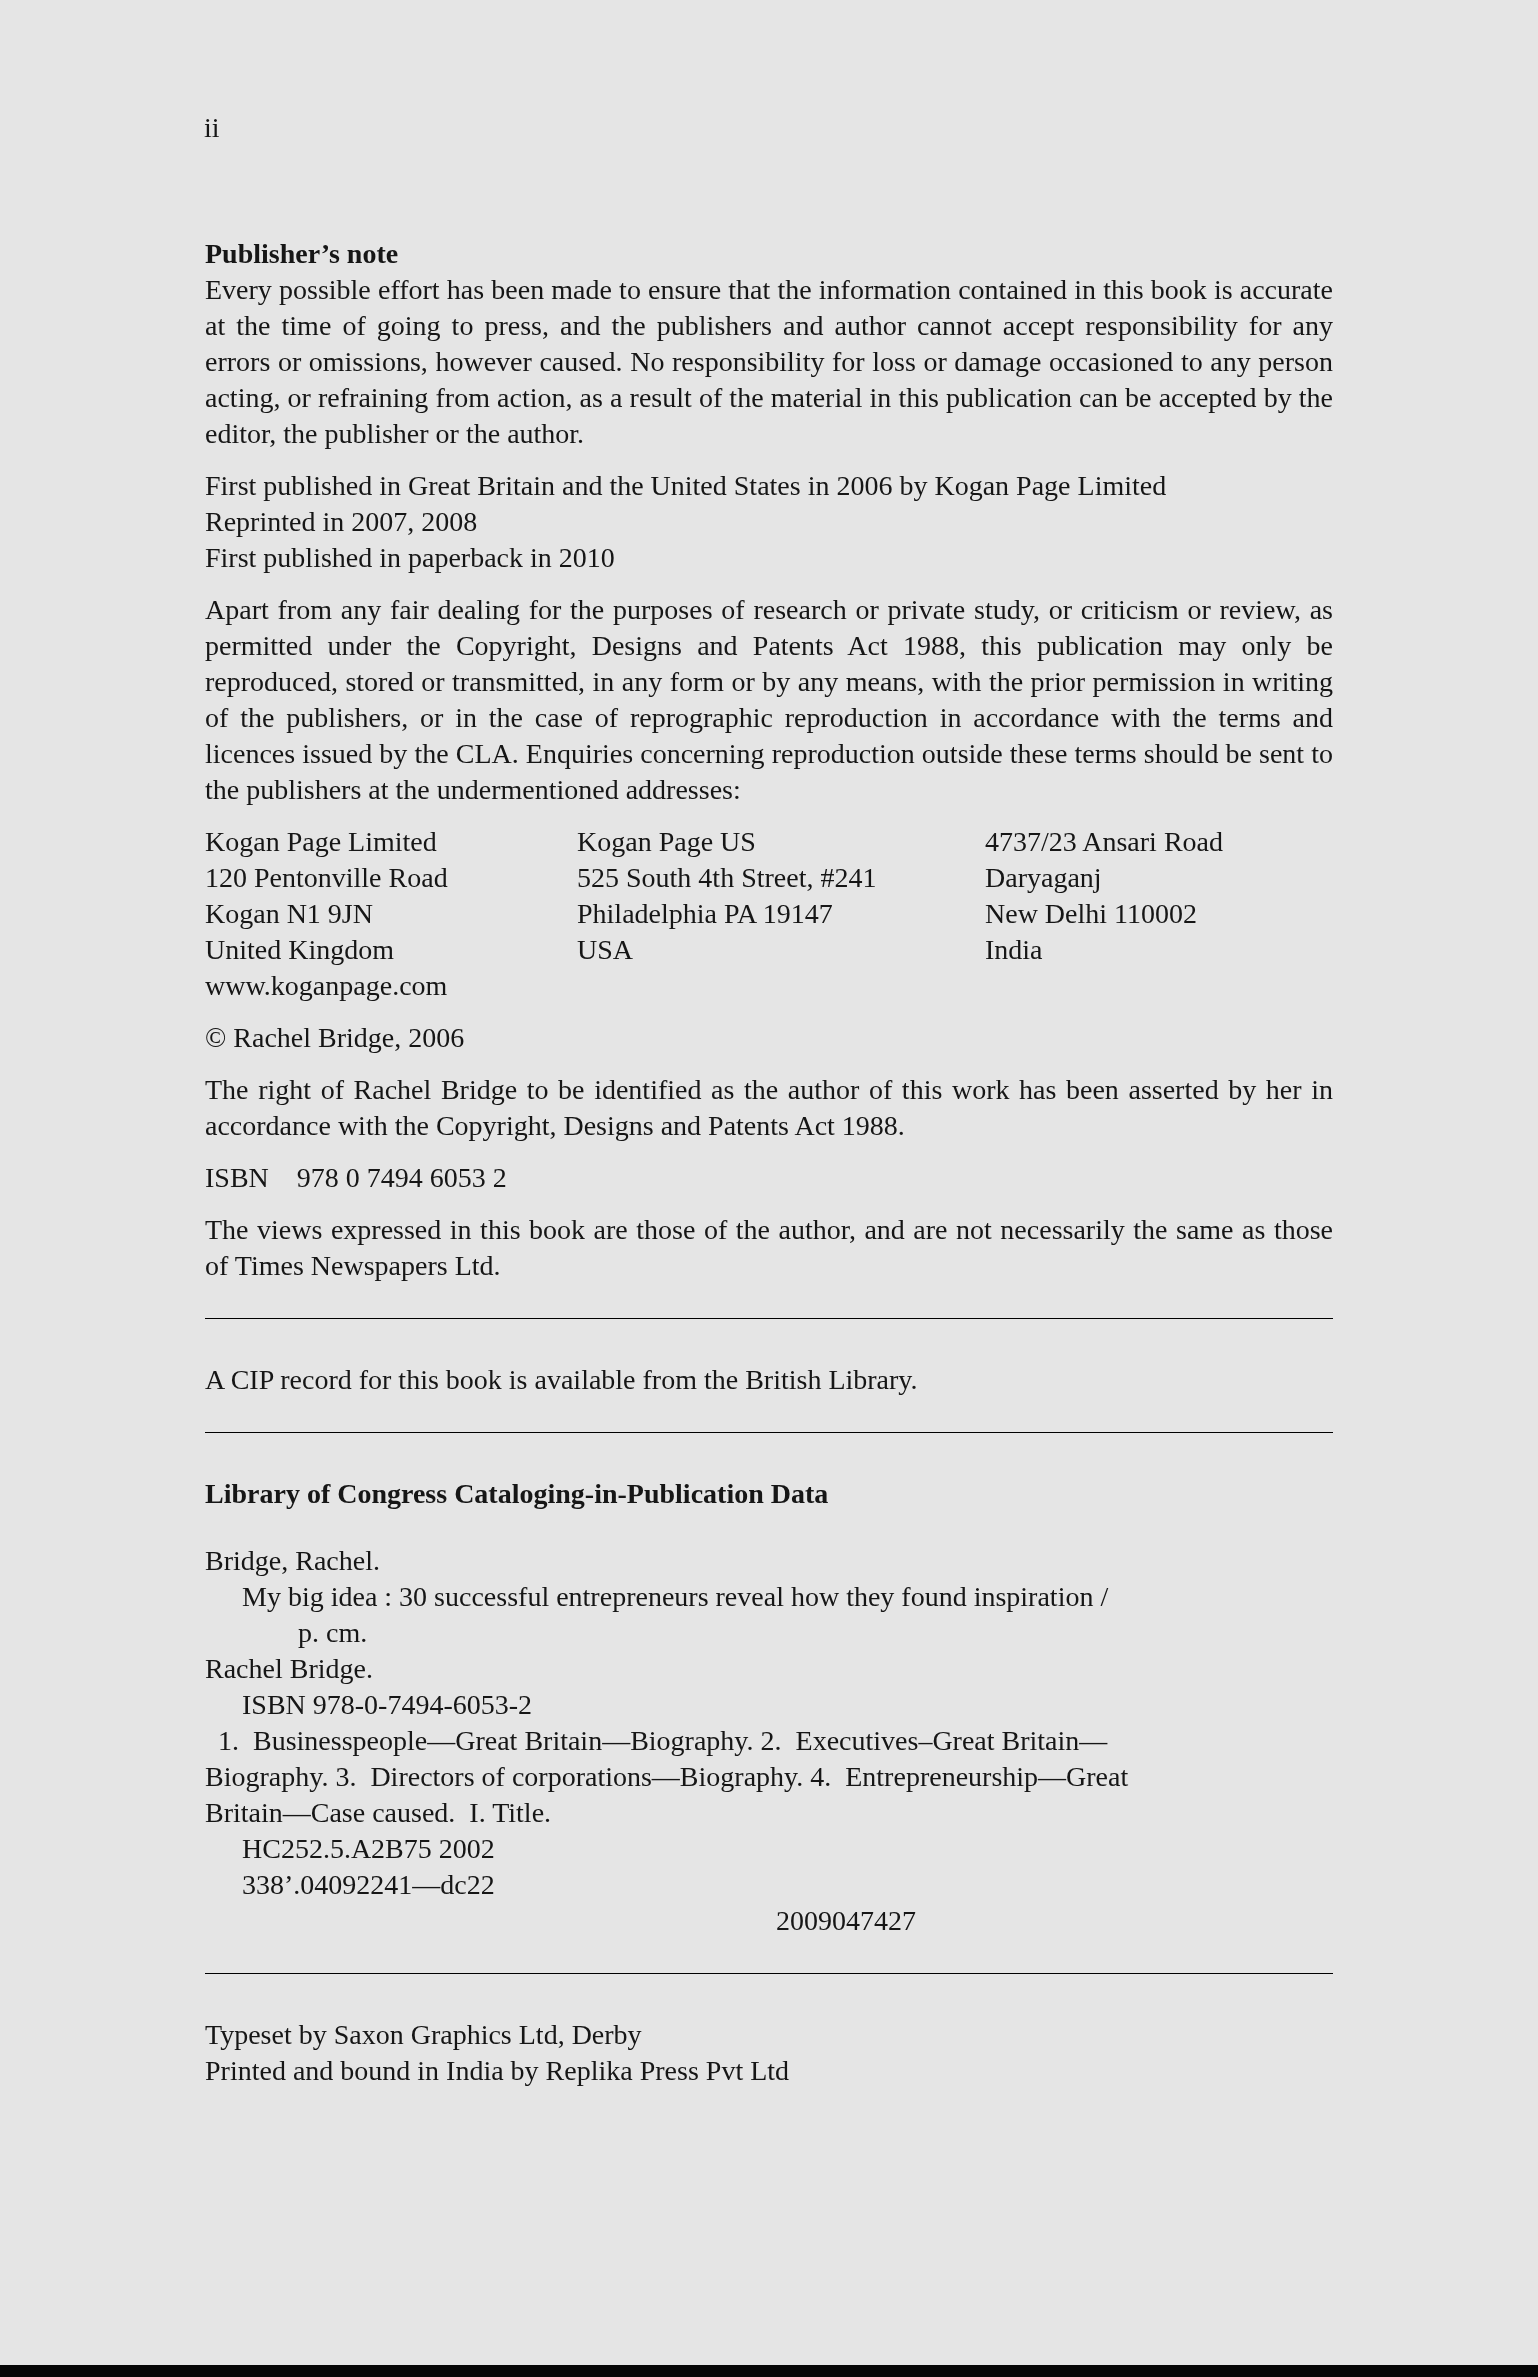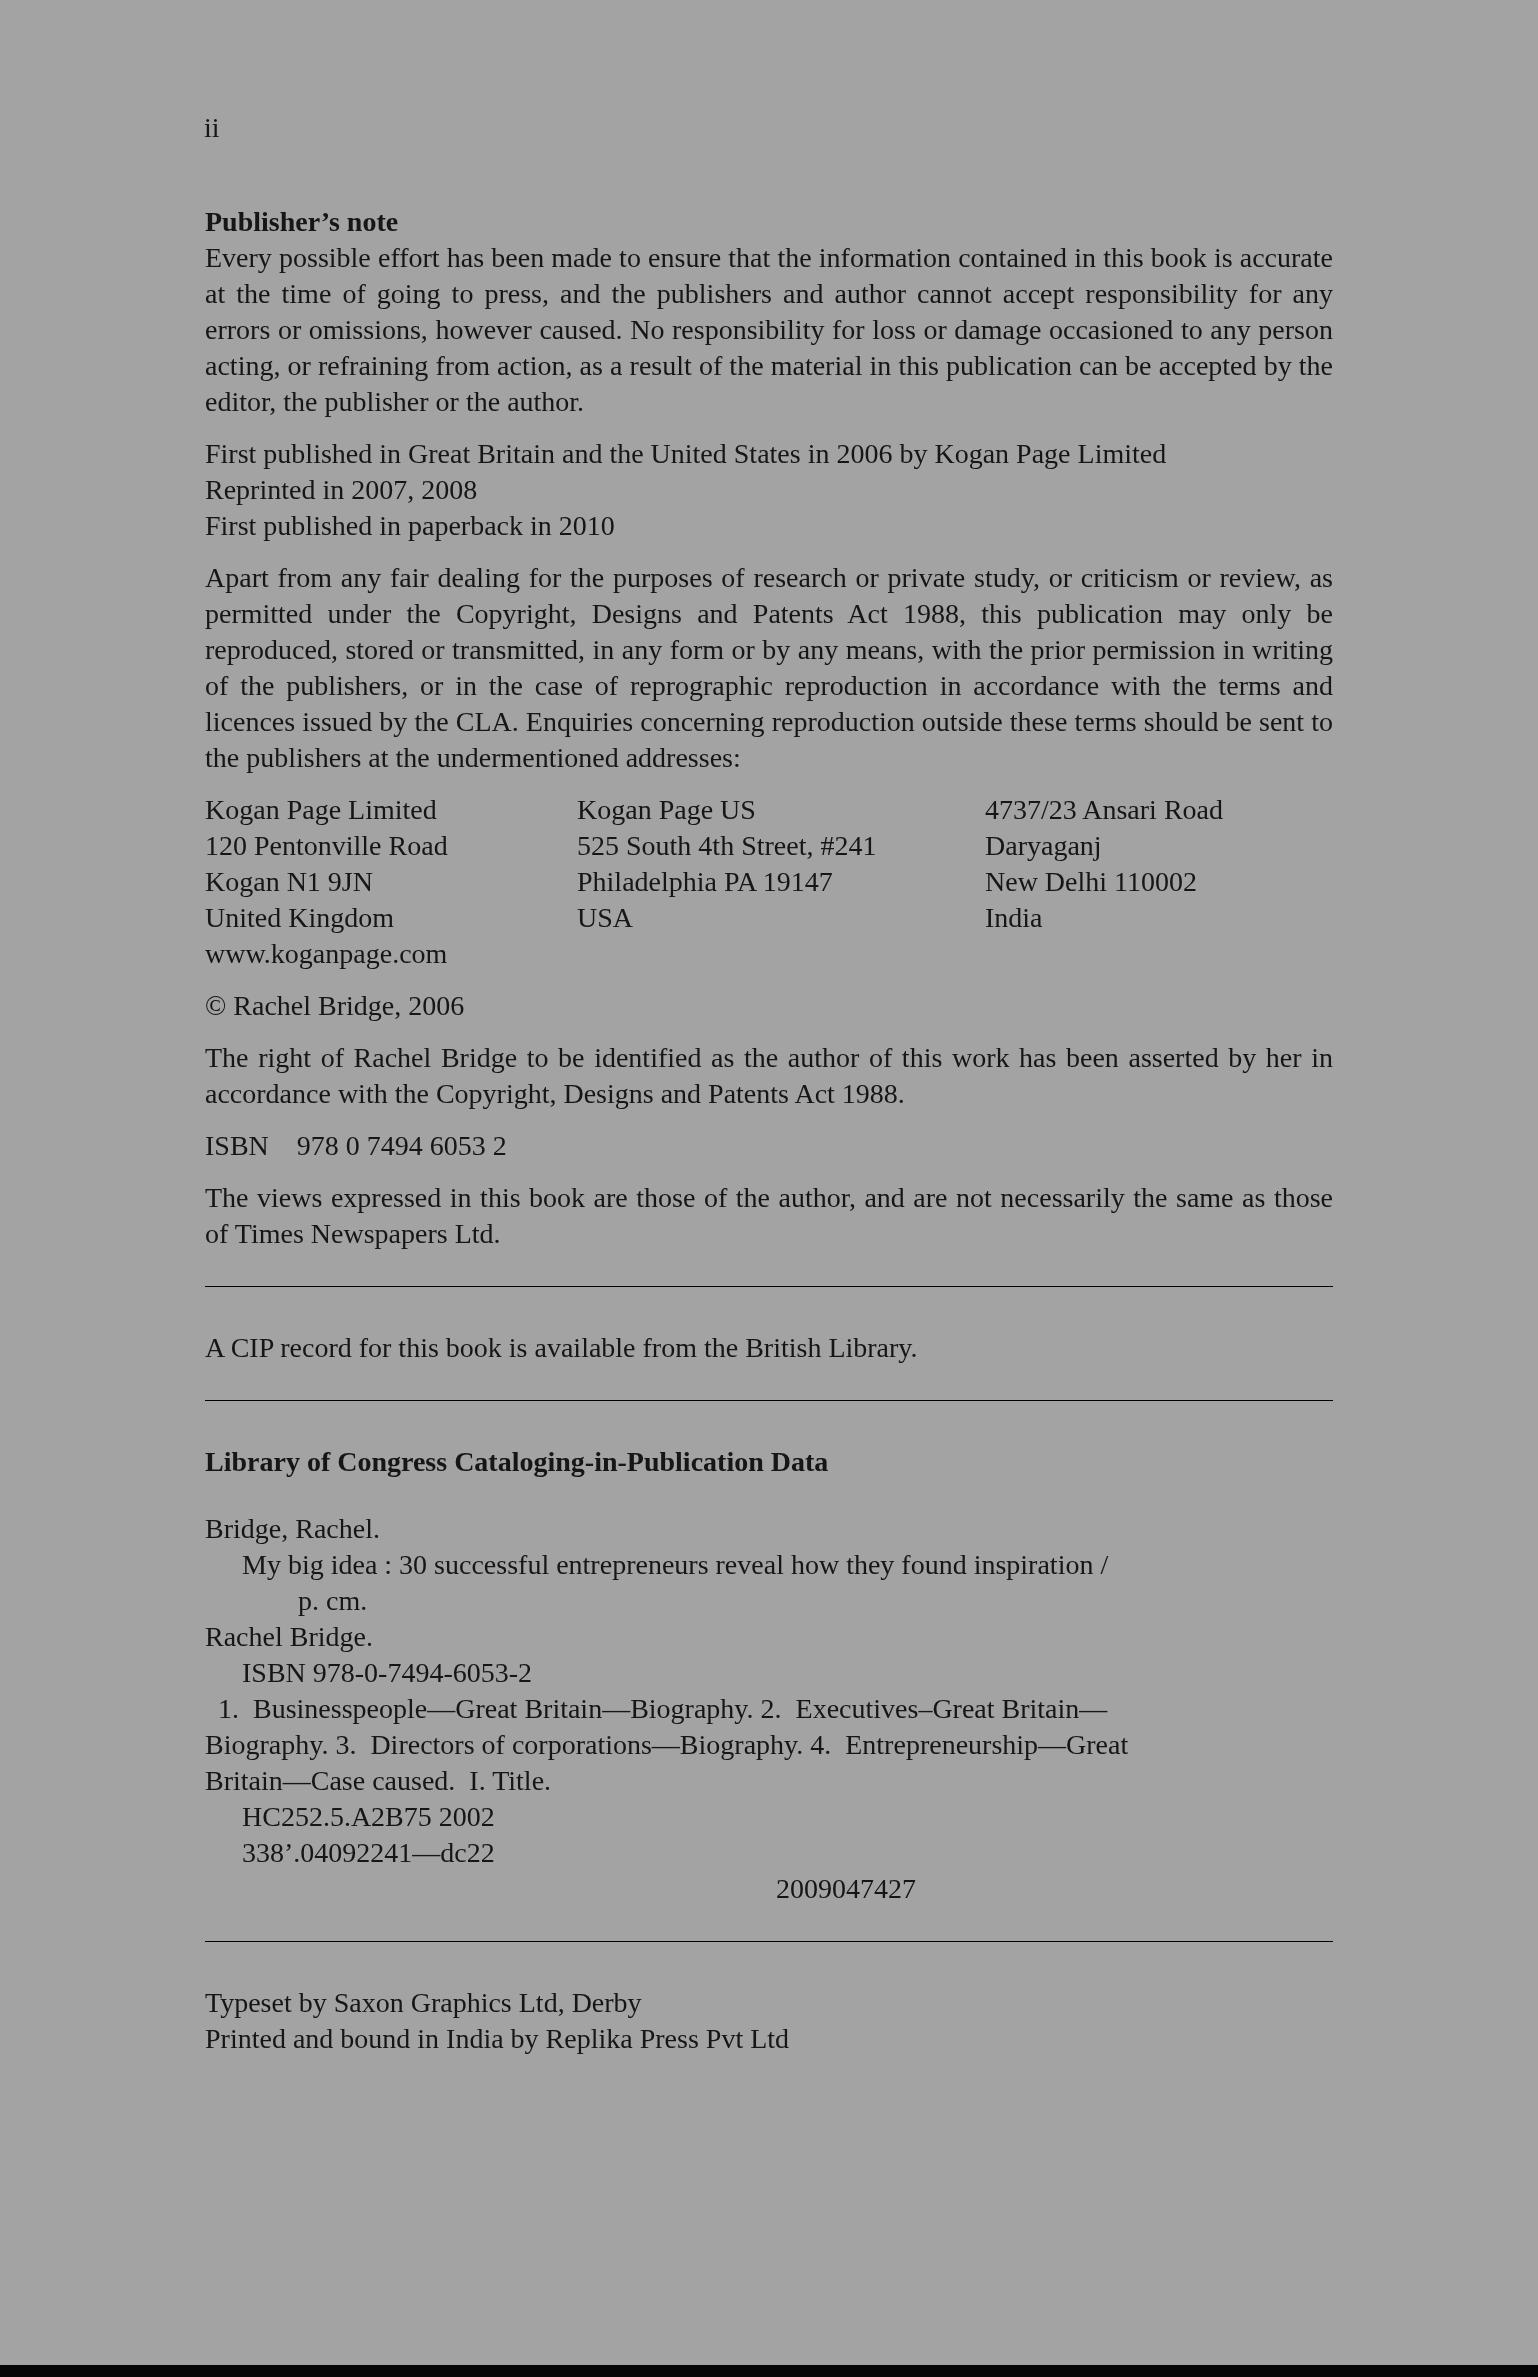--- a/index.html
+++ b/index.html
@@ -6,23 +6,23 @@
   html, body { width: 1538px; height: 2377px; }
   body {
     background: #ffffff;
     font-family: "Liberation Serif", serif;
     font-size: 28px;
     line-height: 36px;
     color: #161616;
     position: relative;
     overflow: hidden;
   }
-  .page { position: absolute; inset: 0; background: #a3a3a3; }
+  .page { position: absolute; inset: 0; background: #e5e5e5; }
   .page-number { position: absolute; top: 110px; left: 204px; }
-  .content { position: absolute; top: 204px; left: 205px; width: 1128px; }
+  .content { position: absolute; top: 236px; left: 205px; width: 1128px; }
   .bold { font-weight: bold; }
   .para { margin-bottom: 16px; }
   .just { text-align: justify; }
   .tight { margin-bottom: 0; }
   .addresses { display: flex; margin-bottom: 16px; }
   .addr-col-1 { width: 372px; }
   .addr-col-2 { width: 408px; }
   .addr-col-3 { flex: 1; }
   .rule { border: none; border-top: 1.9px solid #000; height: 0; margin: 34px 0 43px 0; }
   .pre { white-space: pre-wrap; }

